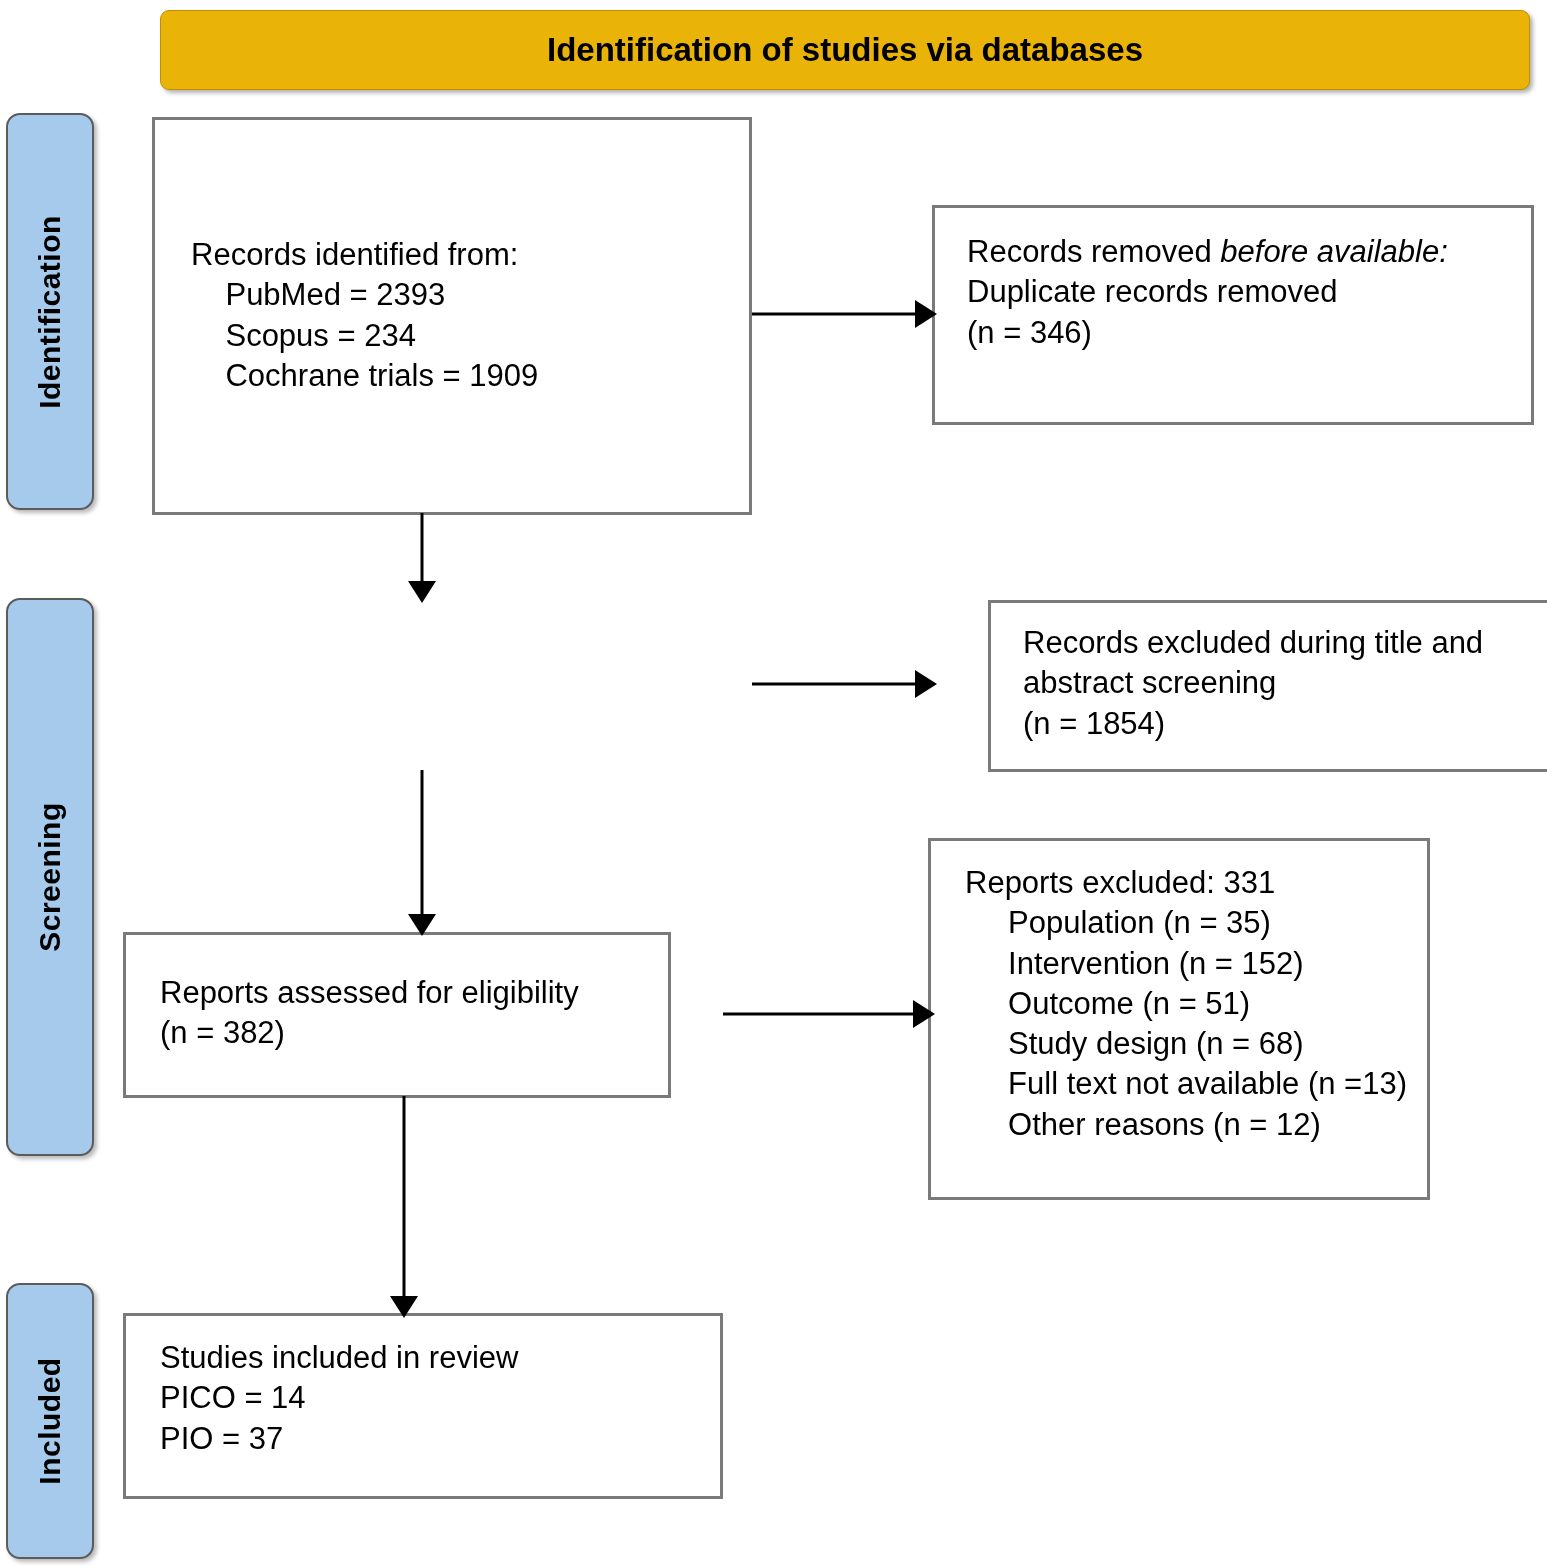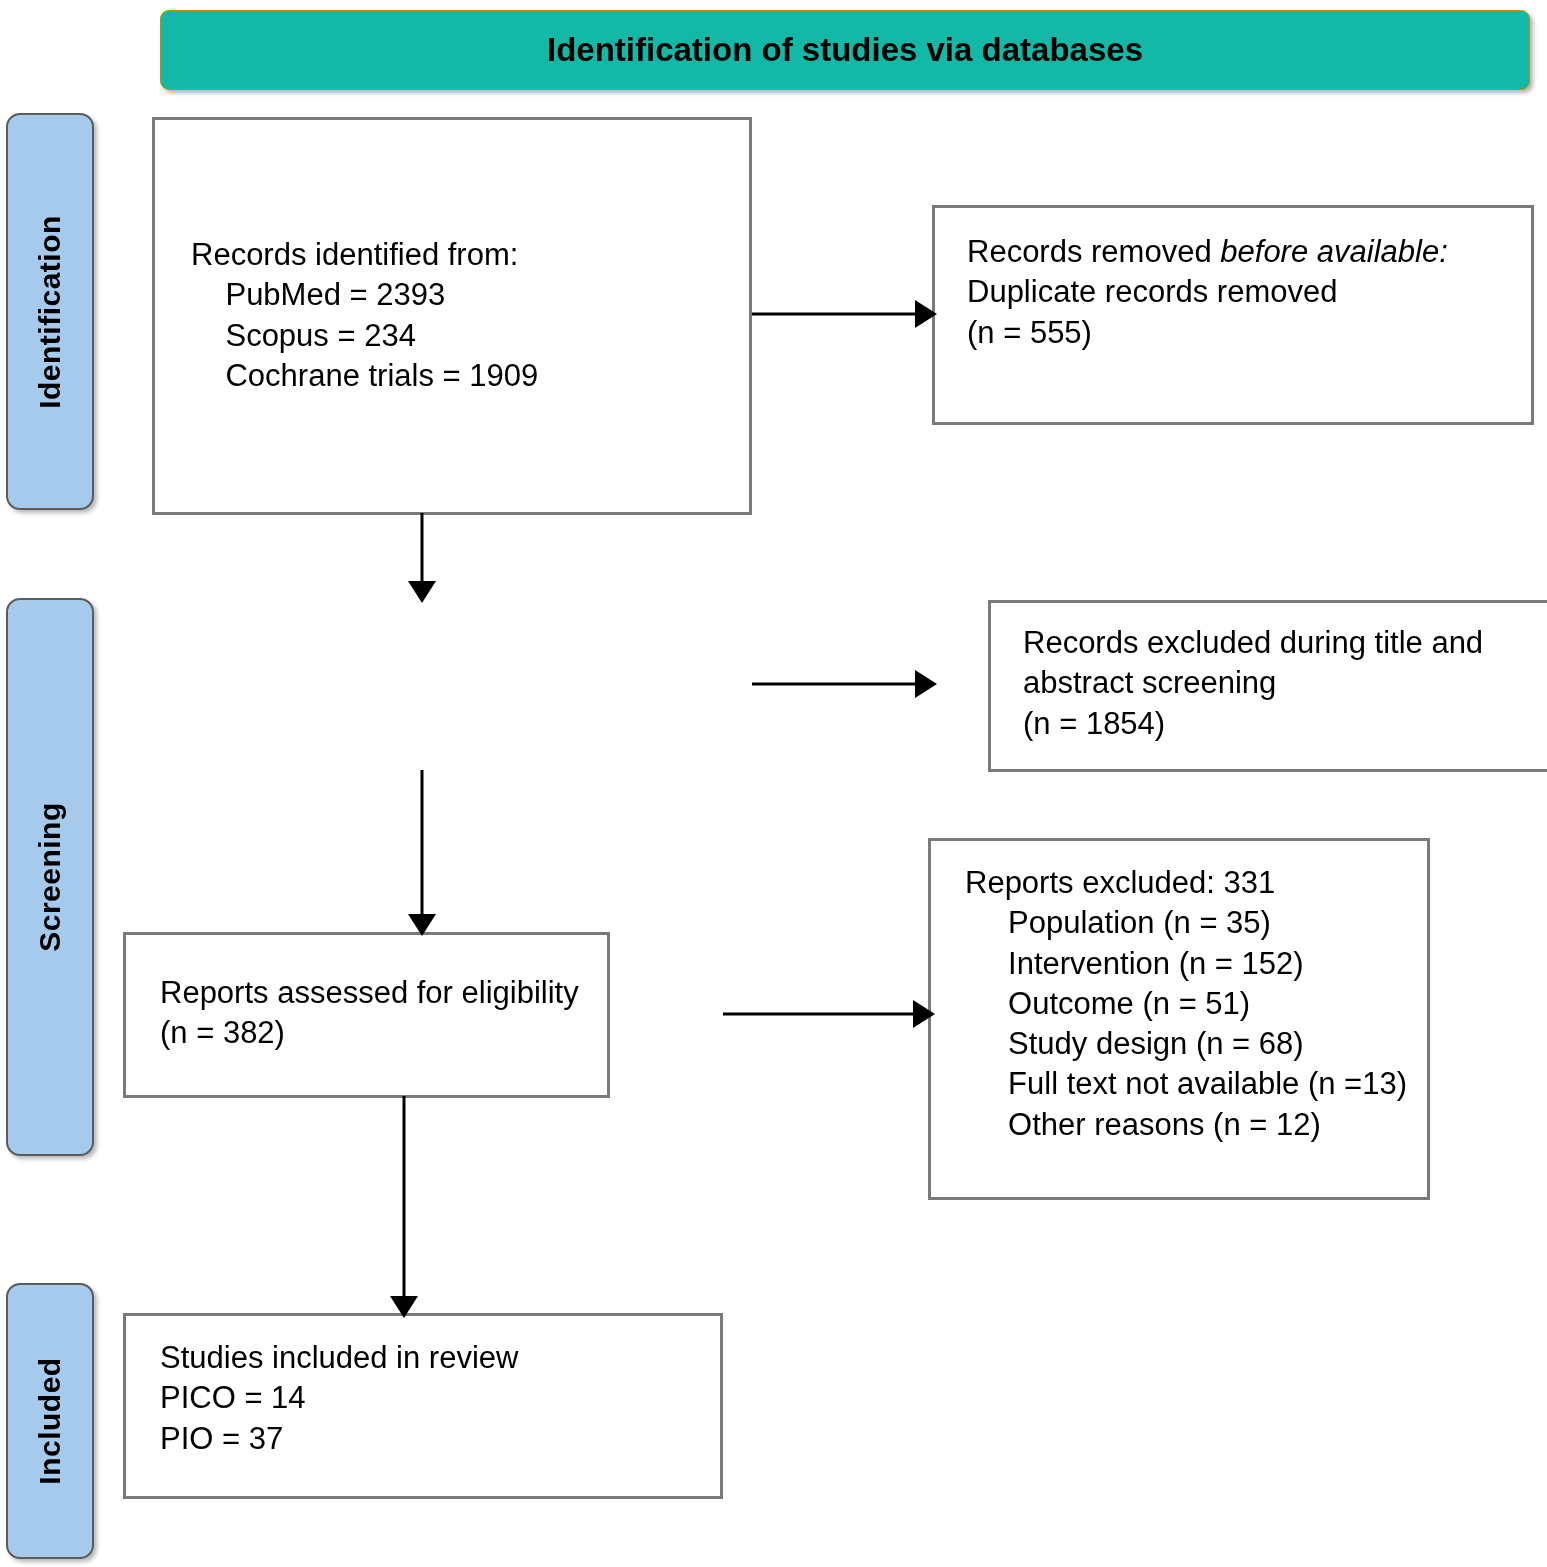--- a/index.html
+++ b/index.html
@@ -18,21 +18,21 @@
     overflow: hidden;
   }
 
   
   .header-bar {
     position: absolute;
     left: 160px;
     top: 10px;
     width: 1370px;
     height: 80px;
-    background: #14b8a6;
+    background: #eab308;
     border: 1px solid #bf9100;
     border-radius: 9px;
     box-shadow: 3px 3px 4px rgba(0,0,0,0.30);
     display: flex;
     align-items: center;
     justify-content: center;
     box-sizing: border-box;
   }
   .header-bar .title {
     font-size: 33px;
@@ -106,21 +106,21 @@
   }
 
   #box-excluded-ta {
     left: 988px; top: 600px; width: 602px; height: 172px;
   }
   #box-excluded-ta .box-text {
     position: absolute; left: 32px; top: 20px;
   }
 
   #box-eligibility {
-    left: 123px; top: 932px; width: 487px; height: 166px;
+    left: 123px; top: 932px; width: 548px; height: 166px;
   }
   #box-eligibility .box-text {
     position: absolute; left: 34px; top: 38px;
   }
 
   #box-reports-excluded {
     left: 928px; top: 838px; width: 502px; height: 362px;
   }
   #box-reports-excluded .box-text {
     position: absolute; left: 34px; top: 22px;
@@ -171,21 +171,21 @@
   <div class="box" id="box-identified">
     <div class="box-text"><span>Records identified from:</span>
 <span>    PubMed = 2393</span>
 <span>    Scopus = 234</span>
 <span>    Cochrane trials = 1909</span></div>
   </div>
 
   <div class="box" id="box-removed">
     <div class="box-text"><span>Records removed </span><span class="ital">before available</span><span class="ital">:</span>
 <span>Duplicate records removed</span>
-<span>(n = 555)</span></div>
+<span>(n = 346)</span></div>
   </div>
 
 
   <div class="box" id="box-excluded-ta">
     <div class="box-text"><span>Records excluded during title and</span>
 <span>abstract screening</span>
 <span>(n = 1854)</span></div>
   </div>
 
   <div class="box" id="box-eligibility">

